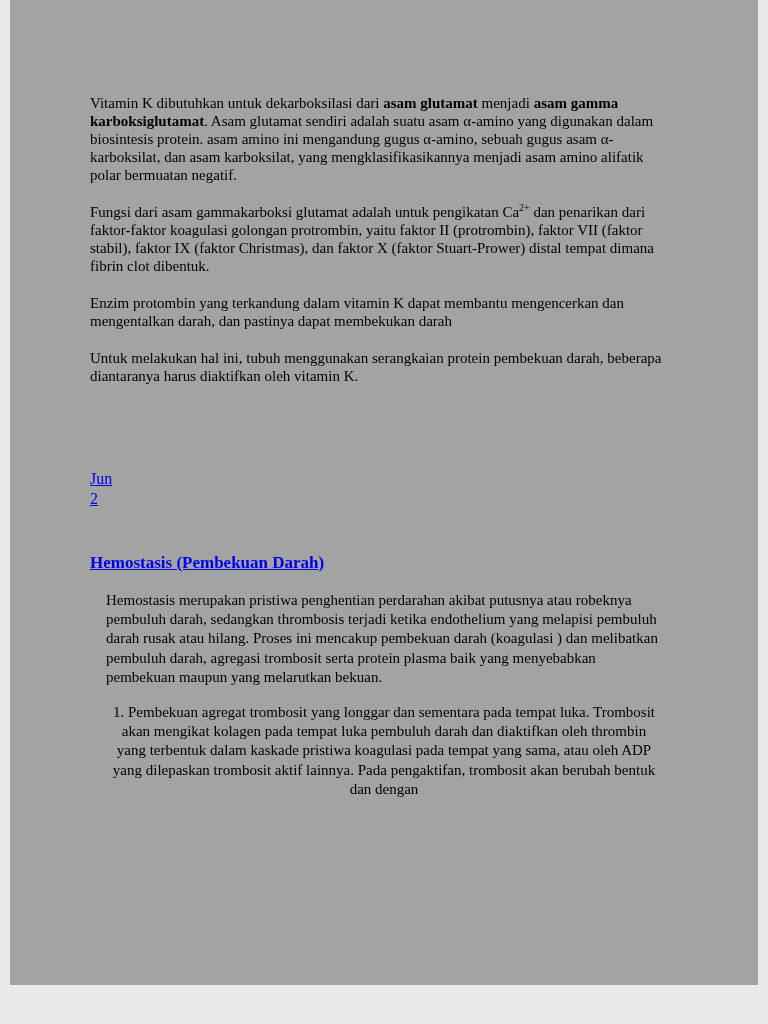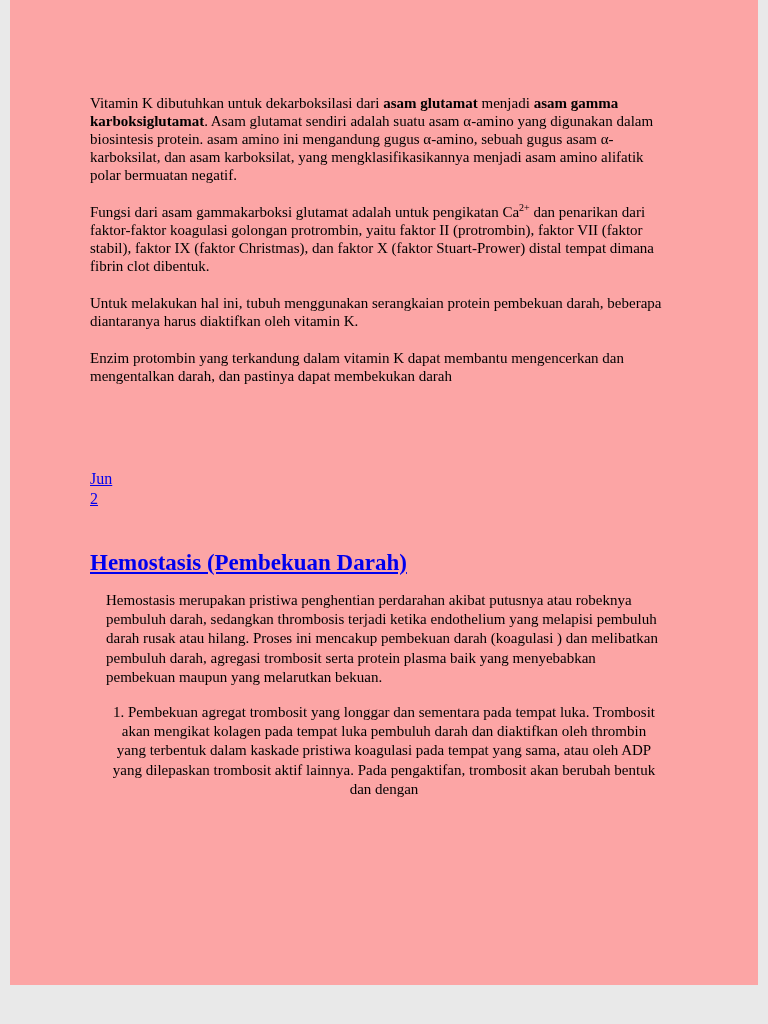--- a/index.html
+++ b/index.html
@@ -12,21 +12,21 @@
     height: 1024px;
     background: #e9e9e9;
     overflow: hidden;
   }
   .paper {
     position: absolute;
     left: 10px;
     top: 0;
     width: 748px;
     height: 985px;
-    background: #fca5a5;
+    background: #a3a3a3;
   }
   .content {
     padding: 94px 80px 0 80px;
     color: #000000;
   }
 
   p.para {
     font-size: 15px;
     line-height: 18px;
     margin: 0 0 19px 0;
@@ -57,21 +57,21 @@
   }
   h1.post-title a {
     color: #0000ee;
     font-weight: bold;
     text-decoration: underline;
     cursor: pointer;
   }
 
   h2.section-title {
     margin: 42px 0 8px 0;
-    font-size: 23px;
+    font-size: 17px;
     line-height: 24px;
   }
   h2.section-title a {
     color: #0000ee;
     font-weight: bold;
     text-decoration: underline;
     cursor: pointer;
   }
 
   .lower p {
@@ -86,23 +86,23 @@
 <body>
 
 <div class="canvas">
   <div class="paper">
     <main class="content">
 
       <p class="para"><span>Vitamin K dibutuhkan untuk dekarboksilasi dari </span><b>asam glutamat</b><span> menjadi </span><b>asam gamma karboksiglutamat</b><span>. Asam glutamat sendiri adalah suatu asam α-amino yang digunakan dalam biosintesis protein. asam amino ini mengandung gugus α-amino, sebuah gugus asam α-karboksilat, dan asam karboksilat, yang mengklasifikasikannya menjadi asam amino alifatik polar bermuatan negatif.</span></p>
 
       <p class="para"><span>Fungsi dari asam gammakarboksi glutamat adalah untuk pengikatan Ca</span><sup>2+</sup><span> dan penarikan dari faktor-faktor koagulasi golongan protrombin, yaitu faktor II (protrombin), faktor VII (faktor stabil), faktor IX (faktor Christmas), dan faktor X (faktor Stuart-Prower) distal tempat dimana fibrin clot dibentuk.</span></p>
 
+      <p class="para">Enzim protombin yang terkandung dalam vitamin K dapat membantu mengencerkan dan mengentalkan darah, dan pastinya dapat membekukan darah</p>
+
       <p class="para">Untuk melakukan hal ini, tubuh menggunakan serangkaian protein pembekuan darah, beberapa diantaranya harus diaktifkan oleh vitamin K.</p>
-
-      <p class="para">Enzim protombin yang terkandung dalam vitamin K dapat membantu mengencerkan dan mengentalkan darah, dan pastinya dapat membekukan darah</p>
 
 
       <div class="date">
         <a>Jun</a>
         <a>2</a>
       </div>
 
 
       <h2 class="section-title"><a>Hemostasis (Pembekuan Darah)</a></h2>
 

